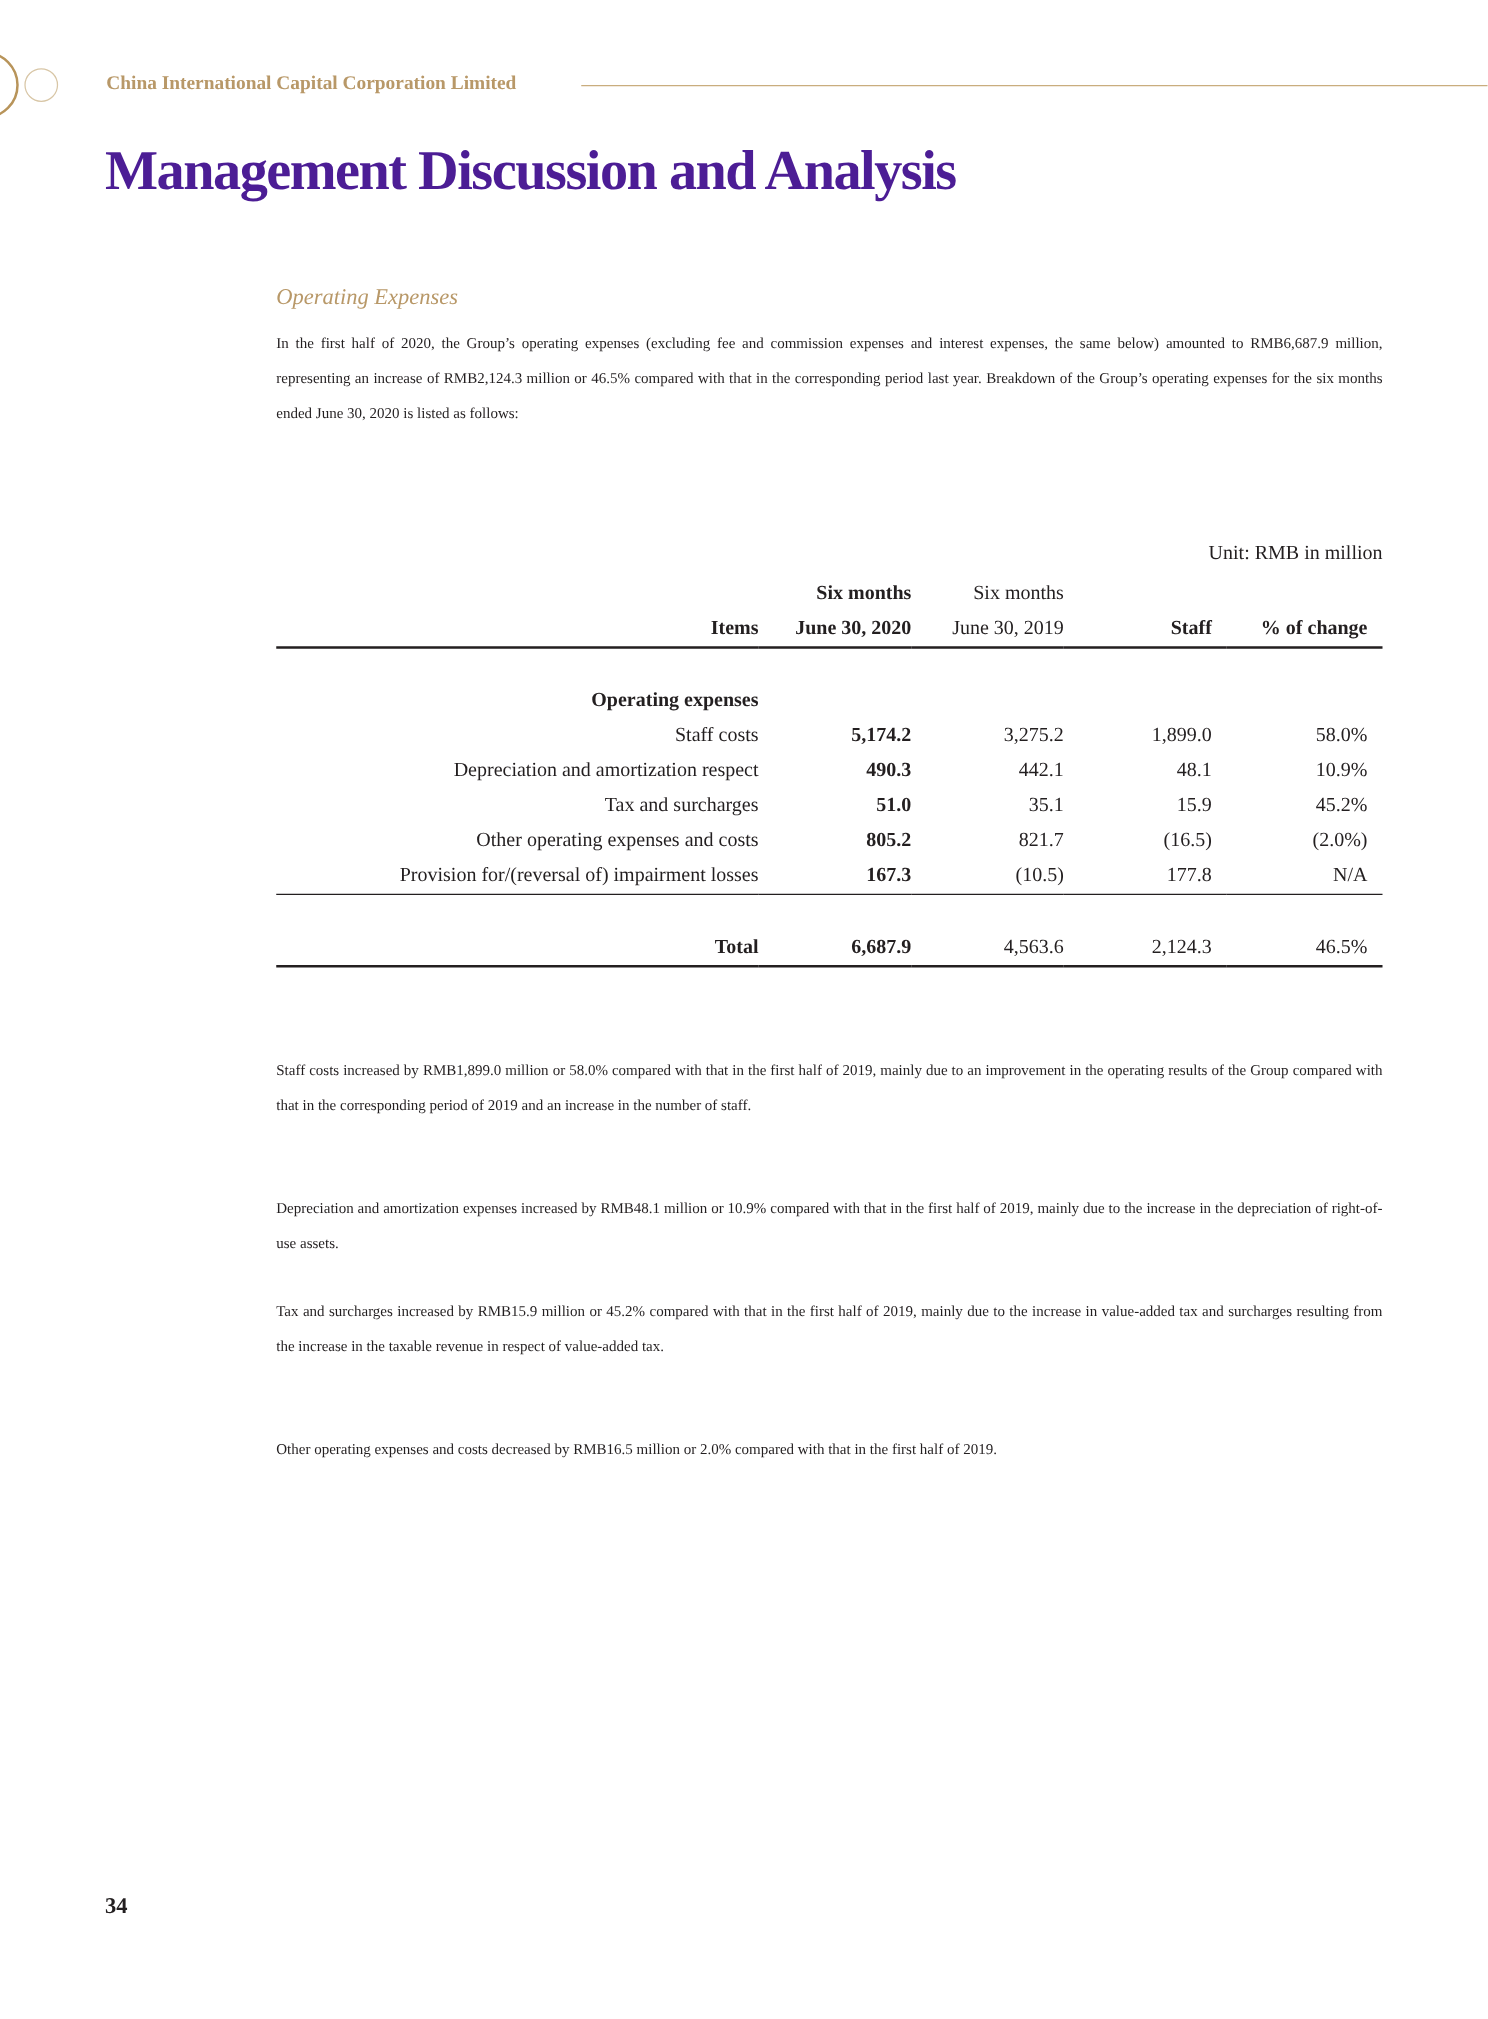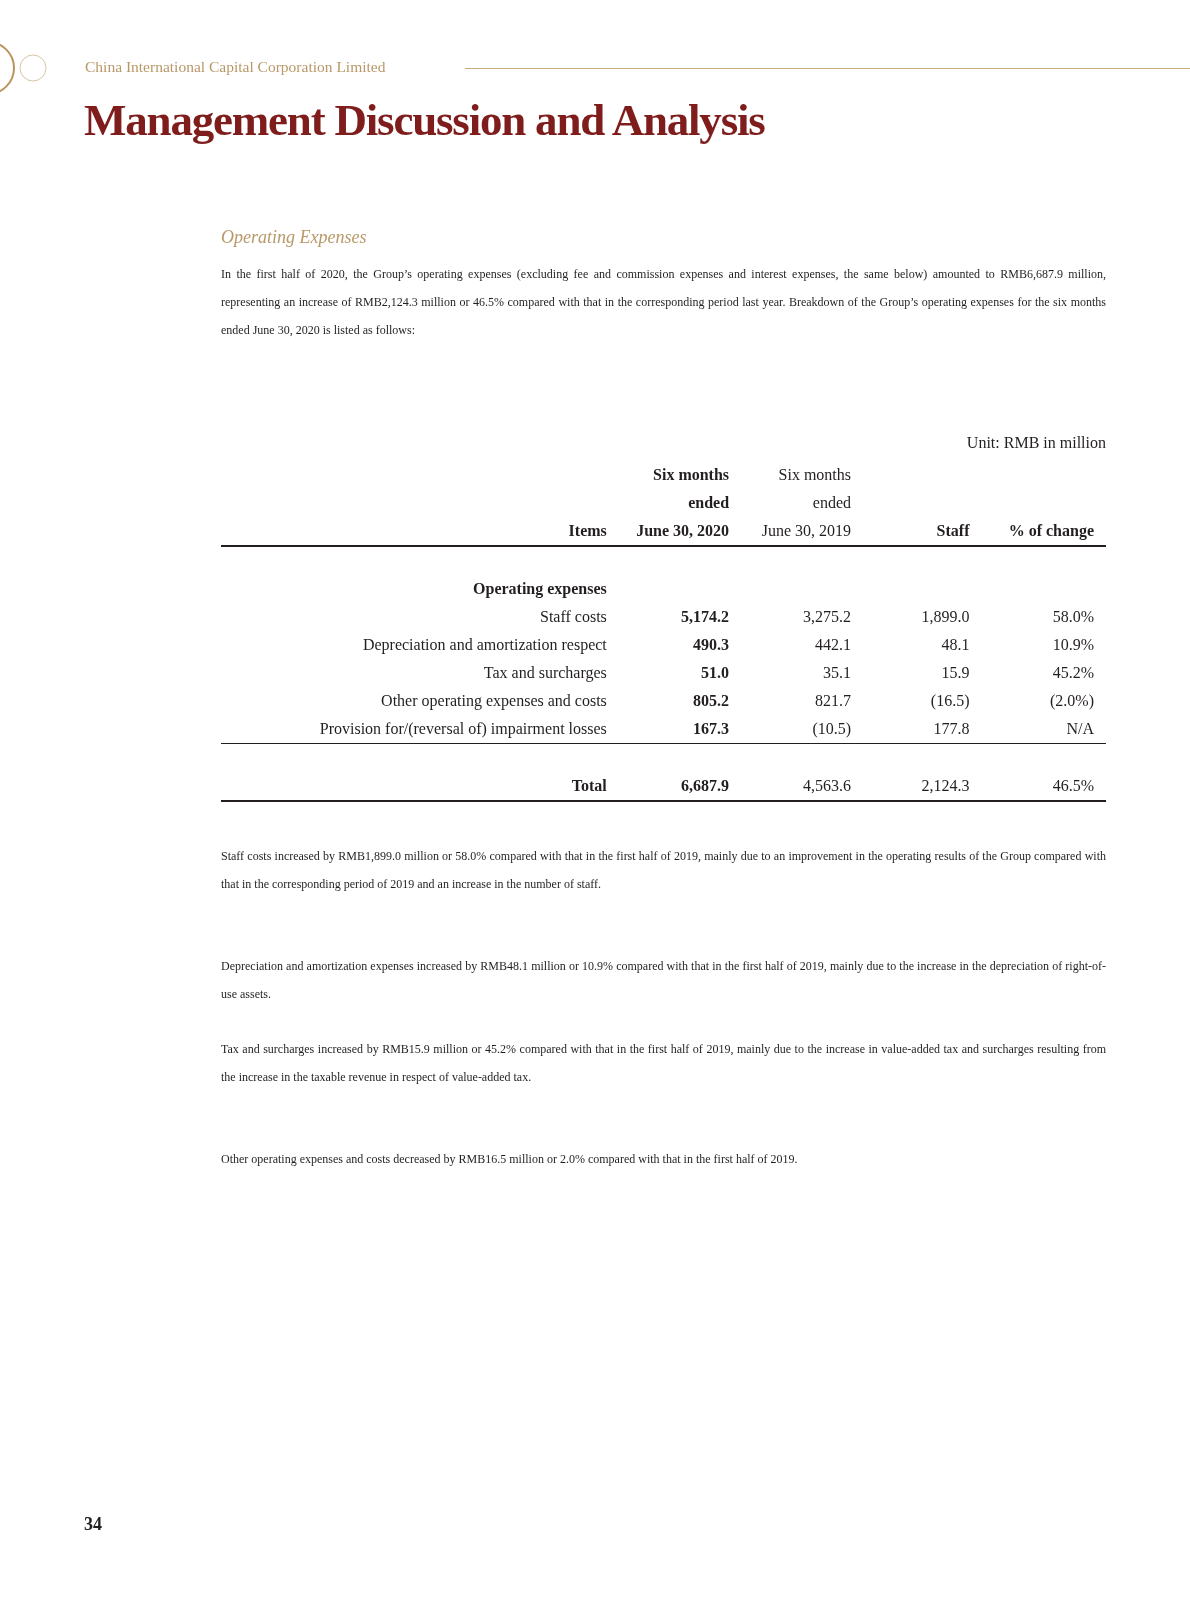--- a/index.html
+++ b/index.html
@@ -1,21 +1,21 @@
 <!DOCTYPE html>
 <html><head>
 <meta charset="utf-8">
 <style>
   html, body { margin: 0; padding: 0; background: #ffffff; }
   body { width: 1190px; height: 1615px; position: relative; overflow: hidden;
          font-family: "Liberation Serif", "DejaVu Serif", serif; color: #231f20; }
   .logo { position: absolute; left: -40px; top: 40px; width: 90px; height: 60px; }
-  .company { position: absolute; left: 85px; top: 58px; font-size: 15.5px; font-weight: normal; color: #b89868; white-space: nowrap; }
+  .company { position: absolute; left: 85px; top: 58px; font-size: 15.5px; font-weight: bold; color: #b89868; white-space: nowrap; }
   .header-rule { position: absolute; left: 465px; right: 0; top: 68px; border-top: 1px solid #c9ad7e; }
-  .page-title { position: absolute; left: 84px; top: 94px; font-size: 45px; font-weight: bold; color: #7f1d1d; letter-spacing: -1.2px; white-space: nowrap; }
+  .page-title { position: absolute; left: 84px; top: 110px; font-size: 45px; font-weight: bold; color: #4c1d95; letter-spacing: -1.2px; white-space: nowrap; }
   .content { position: absolute; left: 221px; width: 885px; }
   .section-title { top: 227px; font-size: 18px; font-style: italic; color: #b89868; }
   .para { font-size: 12px; line-height: 28px; text-align: justify; margin: 0; }
   .unit { position: absolute; right: 84px; top: 408px; font-size: 16px; margin-top: 26px; }
   table.fin { position: absolute; left: 221px; top: 461px; width: 885px; border-collapse: collapse; font-size: 16px; }
   table.fin td { padding: 0; height: 28px; line-height: 28px; white-space: nowrap; }
   .c-item { width: 395px; text-align: right; }
   .c-2020 { width: 125px; text-align: right; font-weight: bold; }
   .c-2019 { width: 125px; text-align: right; }
   .c-chg { width: 125px; text-align: right; padding-right: 12px !important; }
@@ -41,27 +41,20 @@
 <div class="content section-title">Operating Expenses</div>
 <p class="content para" style="top:260px;">In the first half of 2020, the Group’s operating expenses (excluding fee and commission expenses and interest expenses, the same below) amounted to RMB6,687.9 million, representing an increase of RMB2,124.3 million or 46.5% compared with that in the corresponding period last year. Breakdown of the Group’s operating expenses for the six months ended June 30, 2020 is listed as follows:</p>
 <div class="unit">Unit: RMB in million</div>
 
 <table class="fin">
   <tbody>
       <tr class="hdr-row">
     <td class="c-item"></td>
     <td class="c-2020">Six months</td>
     <td class="c-2019">Six months</td>
-    <td class="c-chg"></td>
-    <td class="c-pct"></td>
-  </tr>
-  <tr class="hdr-row">
-    <td class="c-item"></td>
-    <td class="c-2020">ended</td>
-    <td class="c-2019">ended</td>
     <td class="c-chg"></td>
     <td class="c-pct"></td>
   </tr>
   <tr class="hdr-row rule-bottom">
     <td class="c-item bold">Items</td>
     <td class="c-2020">June 30, 2020</td>
     <td class="c-2019">June 30, 2019</td>
     <td class="c-chg bold">Staff</td>
     <td class="c-pct bold">% of change</td>
   </tr>

